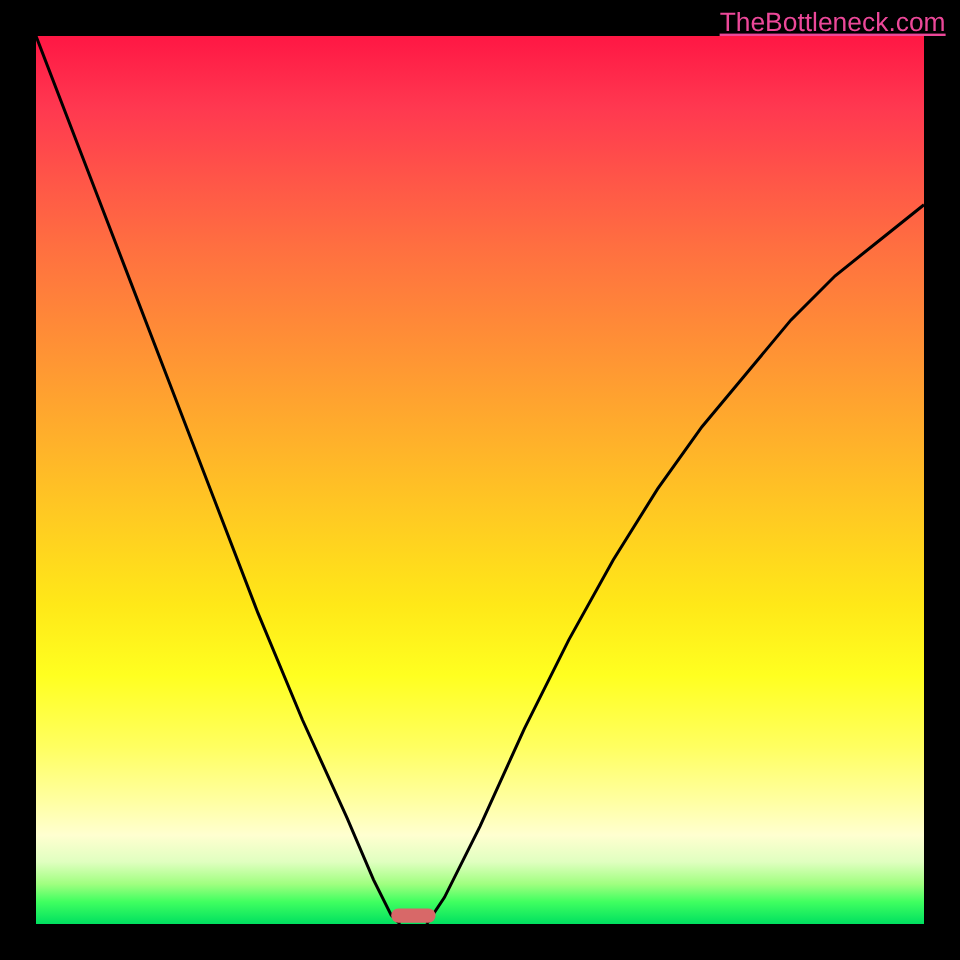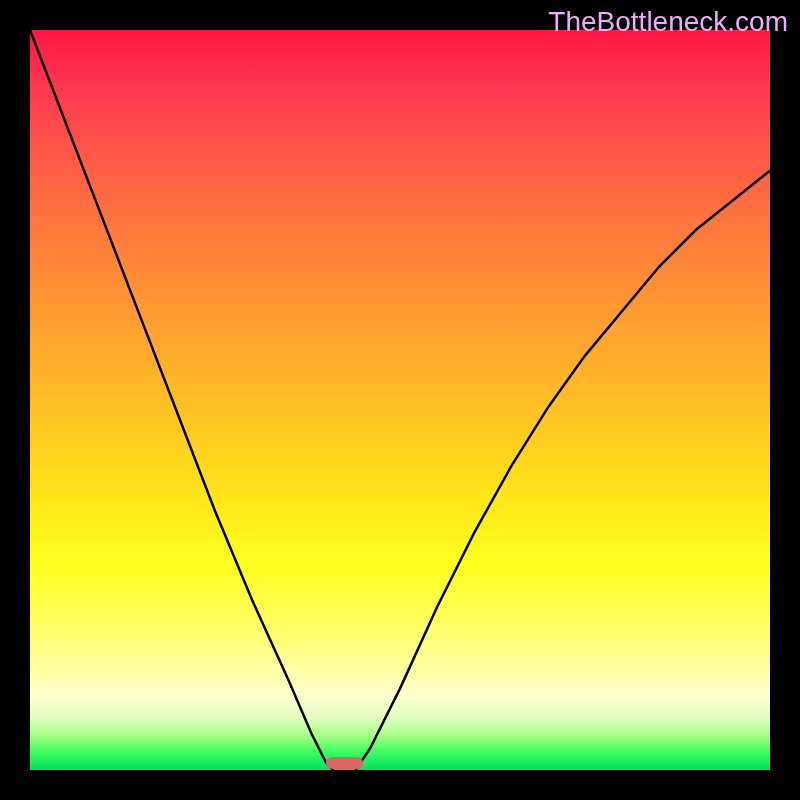--- a/index.html
+++ b/index.html
@@ -11,23 +11,24 @@
       width: 800px;
       height: 800px;
       background: #000;
       position: relative;
       font-family: Arial, sans-serif;
     }
     .watermark {
       position: absolute;
       top: 6px;
       right: 12px;
-      color: #f0abfc;
-      font-size: 28px;
+      color: #ec4899;
+      font-size: 22px;
       z-index: 10;
+      text-decoration: underline;
     }
     .chart-container {
       position: absolute;
       top: 30px;
       left: 30px;
       width: 740px;
       height: 740px;
       overflow: hidden;
     }
     .gradient-bg {

